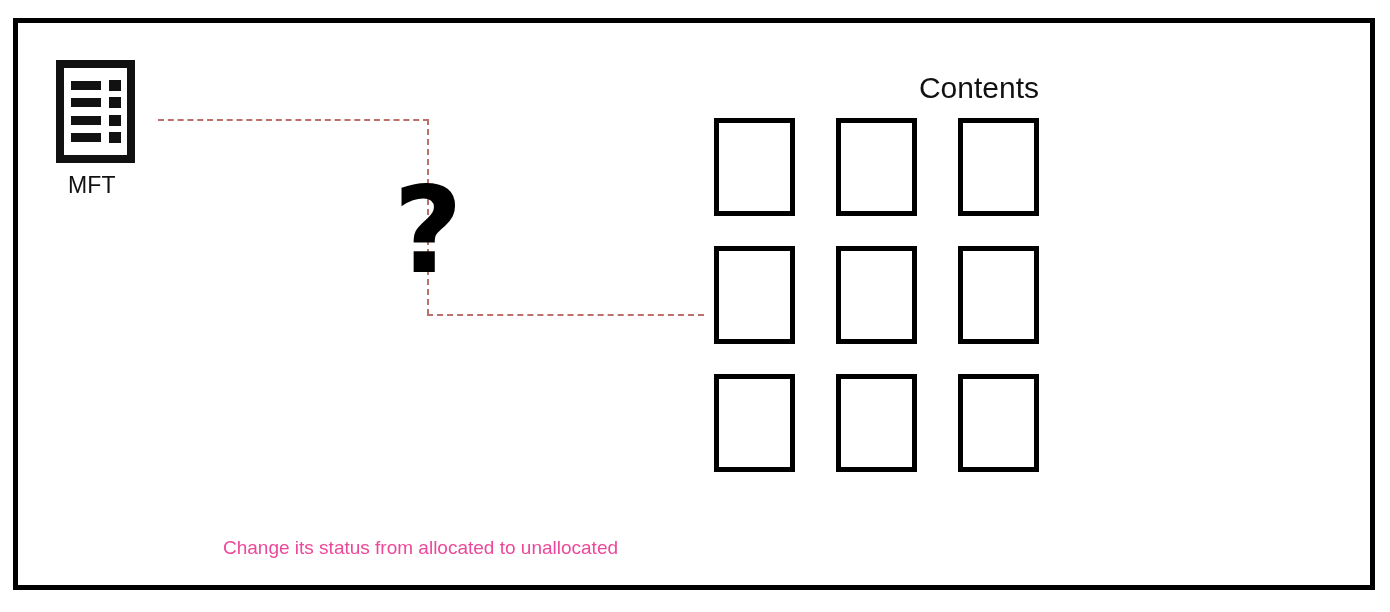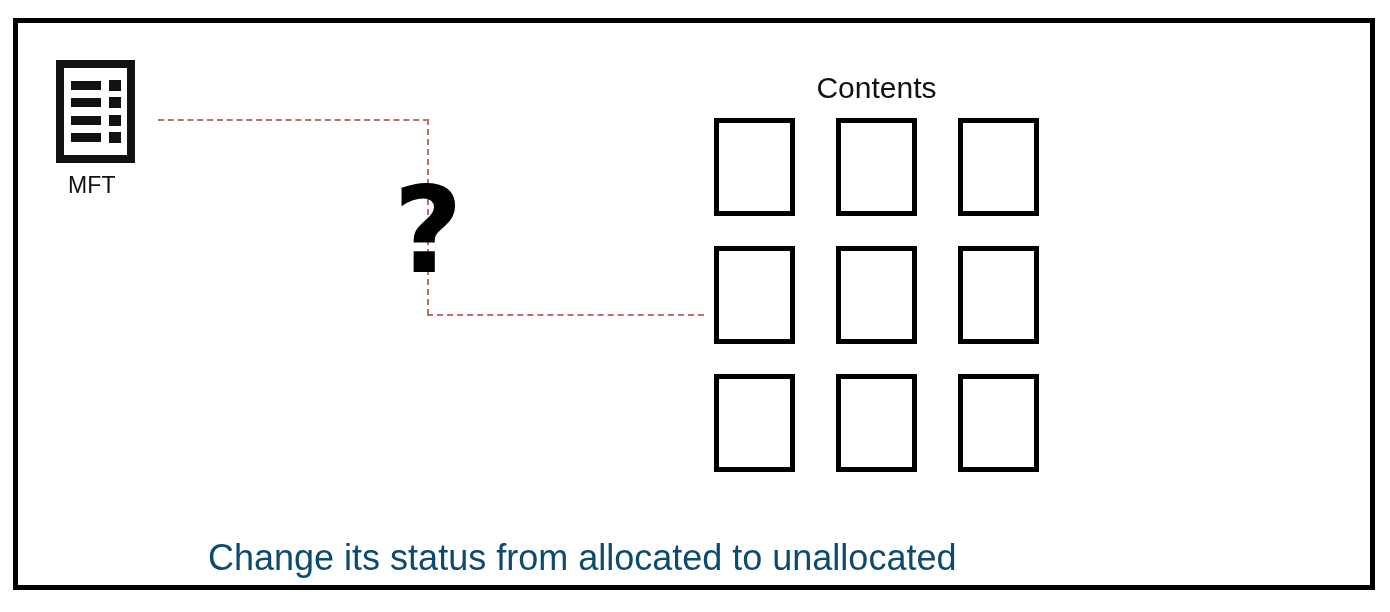--- a/index.html
+++ b/index.html
@@ -119,21 +119,21 @@
     font-family: "DejaVu Sans", sans-serif;
     user-select: none;
   }
 
   
   #contents-title {
     position: absolute;
     left: 696px;
     top: 48px;
     width: 325px;
-    text-align: center;
+    text-align: right;
     font-size: 30px;
     color: #111111;
     white-space: nowrap;
   }
   #contents-grid {
     position: absolute;
     left: 696px;
     top: 95px;
     width: 325px;
     height: 355px;
@@ -147,24 +147,24 @@
     box-sizing: border-box;
     width: 81px;
     height: 98px;
     border: 5px solid #000000;
     background: #ffffff;
   }
 
   
   #caption {
     position: absolute;
-    left: 190px;
+    left: 205px;
     top: 514px;
-    font-size: 36px;
-    color: #0c4a6e;
+    font-size: 19px;
+    color: #ec4899;
     white-space: nowrap;
   }
 </style>
 </head>
 <body>
 
 <div id="diagram-frame">
 
   <div id="mft-node">
     <div id="mft-icon">

